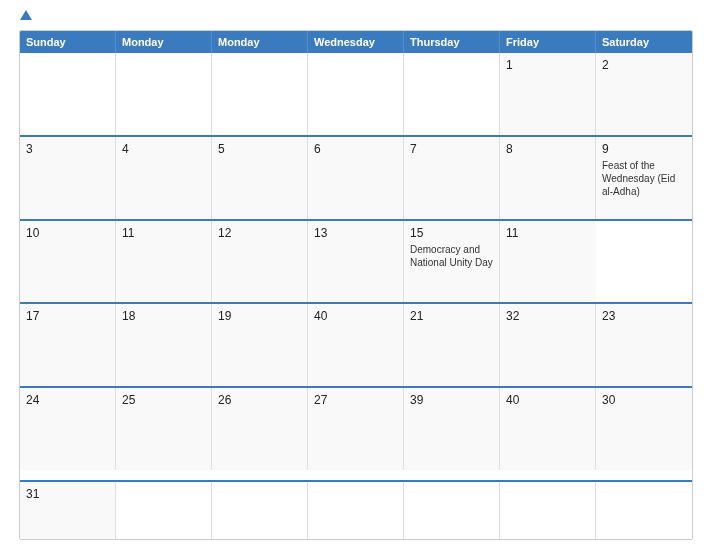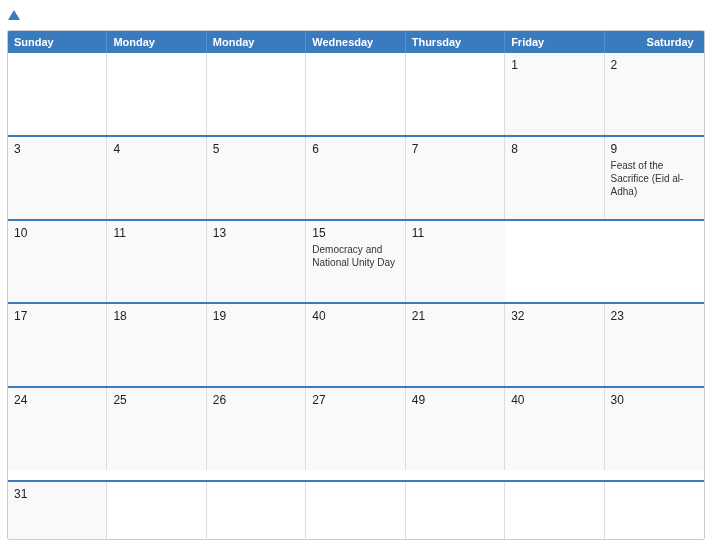--- a/index.html
+++ b/index.html
@@ -6,21 +6,21 @@
     body {
       width: 712px;
       height: 550px;
       background: #fff;
       font-family: Arial, sans-serif;
       overflow: hidden;
     }
     .page {
       width: 712px;
       height: 550px;
-      padding: 10px 7px;
+      padding: 10px 19px;
       display: flex;
       flex-direction: column;
     }
     .header {
       display: flex;
       align-items: center;
       justify-content: space-between;
       margin-bottom: 8px;
     }
     .logo {
@@ -74,21 +74,21 @@
       background: #3a7abf;
     }
     .cal-header-cell {
       color: #fff;
       font-size: 11px;
       font-weight: bold;
       padding: 5px 6px;
       text-align: left;
       border-right: 1px solid #5590cc;
     }
-    .cal-header-cell:last-child { border-right: none; margin-left: 36px; }
+    .cal-header-cell:last-child { border-right: none; }
     .cal-body {
       flex: 1;
       display: flex;
       flex-direction: column;
     }
     .cal-week {
       display: grid;
       grid-template-columns: repeat(7, 1fr);
       flex: 1;
       border-top: 2px solid #3a7abf;
@@ -182,29 +182,32 @@
             <div class="day-num">6</div>
           </div>
           <div class="cal-cell">
             <div class="day-num">7</div>
           </div>
           <div class="cal-cell">
             <div class="day-num">8</div>
           </div>
           <div class="cal-cell">
             <div class="day-num">9</div>
-            <div class="event-text">Feast of the Sacrifice (Eid al-Adha)</div>
+            <div class="event-text">Feast of the Wednesday (Eid al-Adha)</div>
           </div>
         </div>
         <div class="cal-week">
           <div class="cal-cell">
             <div class="day-num">10</div>
           </div>
           <div class="cal-cell">
             <div class="day-num">11</div>
+          </div>
+          <div class="cal-cell">
+            <div class="day-num">12</div>
           </div>
           <div class="cal-cell">
             <div class="day-num">13</div>
           </div>
           <div class="cal-cell">
             <div class="day-num">15</div>
             <div class="event-text">Democracy and National Unity Day</div>
           </div>
           <div class="cal-cell">
             <div class="day-num">11</div>
@@ -240,21 +243,21 @@
           <div class="cal-cell">
             <div class="day-num">25</div>
           </div>
           <div class="cal-cell">
             <div class="day-num">26</div>
           </div>
           <div class="cal-cell">
             <div class="day-num">27</div>
           </div>
           <div class="cal-cell">
-            <div class="day-num">49</div>
+            <div class="day-num">39</div>
           </div>
           <div class="cal-cell">
             <div class="day-num">40</div>
           </div>
           <div class="cal-cell">
             <div class="day-num">30</div>
           </div>
         </div>
         <div class="cal-week last-week">
           <div class="cal-cell">

